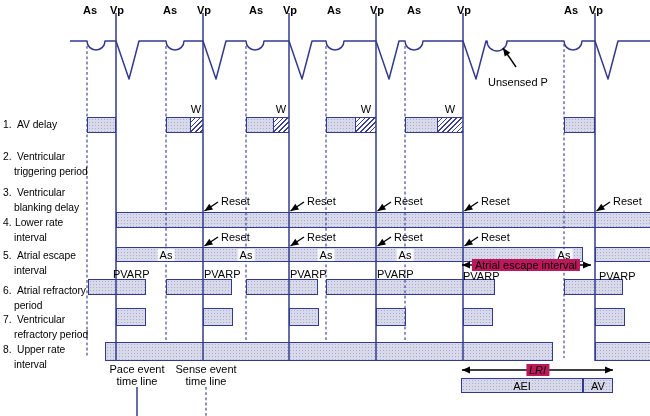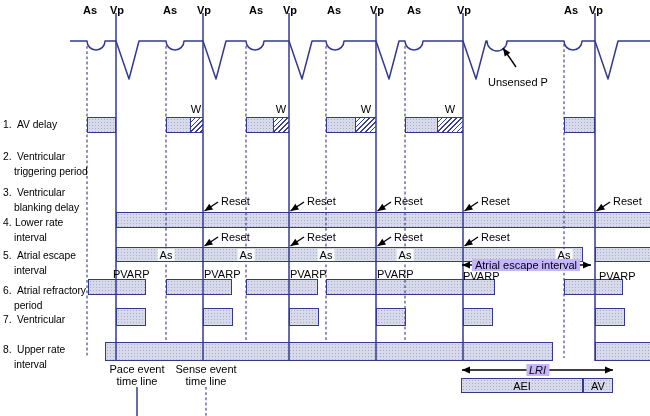--- a/index.html
+++ b/index.html
@@ -3,21 +3,21 @@
 <meta charset="utf-8">
 <style>
   html,body{margin:0;padding:0;background:#fff;}
   #fig{position:relative;width:650px;height:416px;background:#fff;font-family:"Liberation Sans",sans-serif;color:#000;overflow:hidden;}
   .bar{position:absolute;box-sizing:border-box;border:1.4px solid #333a8e;background-color:#d9dae9;background-image:radial-gradient(#a8acce 21%,transparent 22%);background-size:3px 3px;}
   .hatch{position:absolute;top:0;bottom:0;box-sizing:border-box;border-left:1.3px solid #333a8e;background:repeating-linear-gradient(135deg,#ffffff 0 2.3px,#3a4096 2.3px 3.4px);}
   .txt{position:absolute;white-space:nowrap;font-size:11px;line-height:12px;}
   .rowlab{font-size:10.3px;line-height:15px;letter-spacing:-0.05px;}
   .evt{font-weight:bold;}
   .ctr{transform:translateX(-50%);}
-  .wbg{background:#c4b5fd;padding:0 3px;}
+  .wbg{background:#be185d;padding:0 3px;}
   svg{position:absolute;left:0;top:0;}
 </style>
 </head>
 <body>
 
 <div id="fig">
     <div class="bar" style="left: 87px; top: 117px; width: 29px; height: 16px;"></div>
     <div class="bar" style="left: 166px; top: 117px; width: 37px; height: 16px;">
       <div class="hatch" style="left: 23px; width: 13px;"></div>
     </div>
@@ -116,20 +116,21 @@
     <div class="txt rowlab" style="left: 15px; top: 215px;">Lower rate</div>
     <div class="txt rowlab" style="left: 14px; top: 230px;">interval</div>
     <div class="txt rowlab" style="left: 3px; top: 248px;">5.</div>
     <div class="txt rowlab" style="left: 17px; top: 248px;">Atrial escape</div>
     <div class="txt rowlab" style="left: 14px; top: 263px;">interval</div>
     <div class="txt rowlab" style="left: 3px; top: 283px;">6.</div>
     <div class="txt rowlab" style="left: 17px; top: 283px;">Atrial refractory</div>
     <div class="txt rowlab" style="left: 14px; top: 298px; text-align: right;">period</div>
     <div class="txt rowlab" style="left: 3px; top: 312px;">7.</div>
     <div class="txt rowlab" style="left: 17px; top: 312px;">Ventricular</div>
+    <div class="txt rowlab" style="left: 14px; top: 327px;">refractory period</div>
     <div class="txt rowlab" style="left: 3px; top: 342px;">8.</div>
     <div class="txt rowlab" style="left: 17px; top: 342px;">Upper rate</div>
     <div class="txt rowlab" style="left: 14px; top: 357px;">interval</div>
     <div class="txt ctr" style="left: 196px; top: 103px;">W</div>
     <div class="txt ctr" style="left: 281px; top: 103px;">W</div>
     <div class="txt ctr" style="left: 366px; top: 103px;">W</div>
     <div class="txt ctr" style="left: 450px; top: 103px;">W</div>
     <div class="txt" style="left: 113px; top: 268px;">PVARP</div>
     <div class="txt" style="left: 204px; top: 268px;">PVARP</div>
     <div class="txt" style="left: 290px; top: 268px;">PVARP</div>

